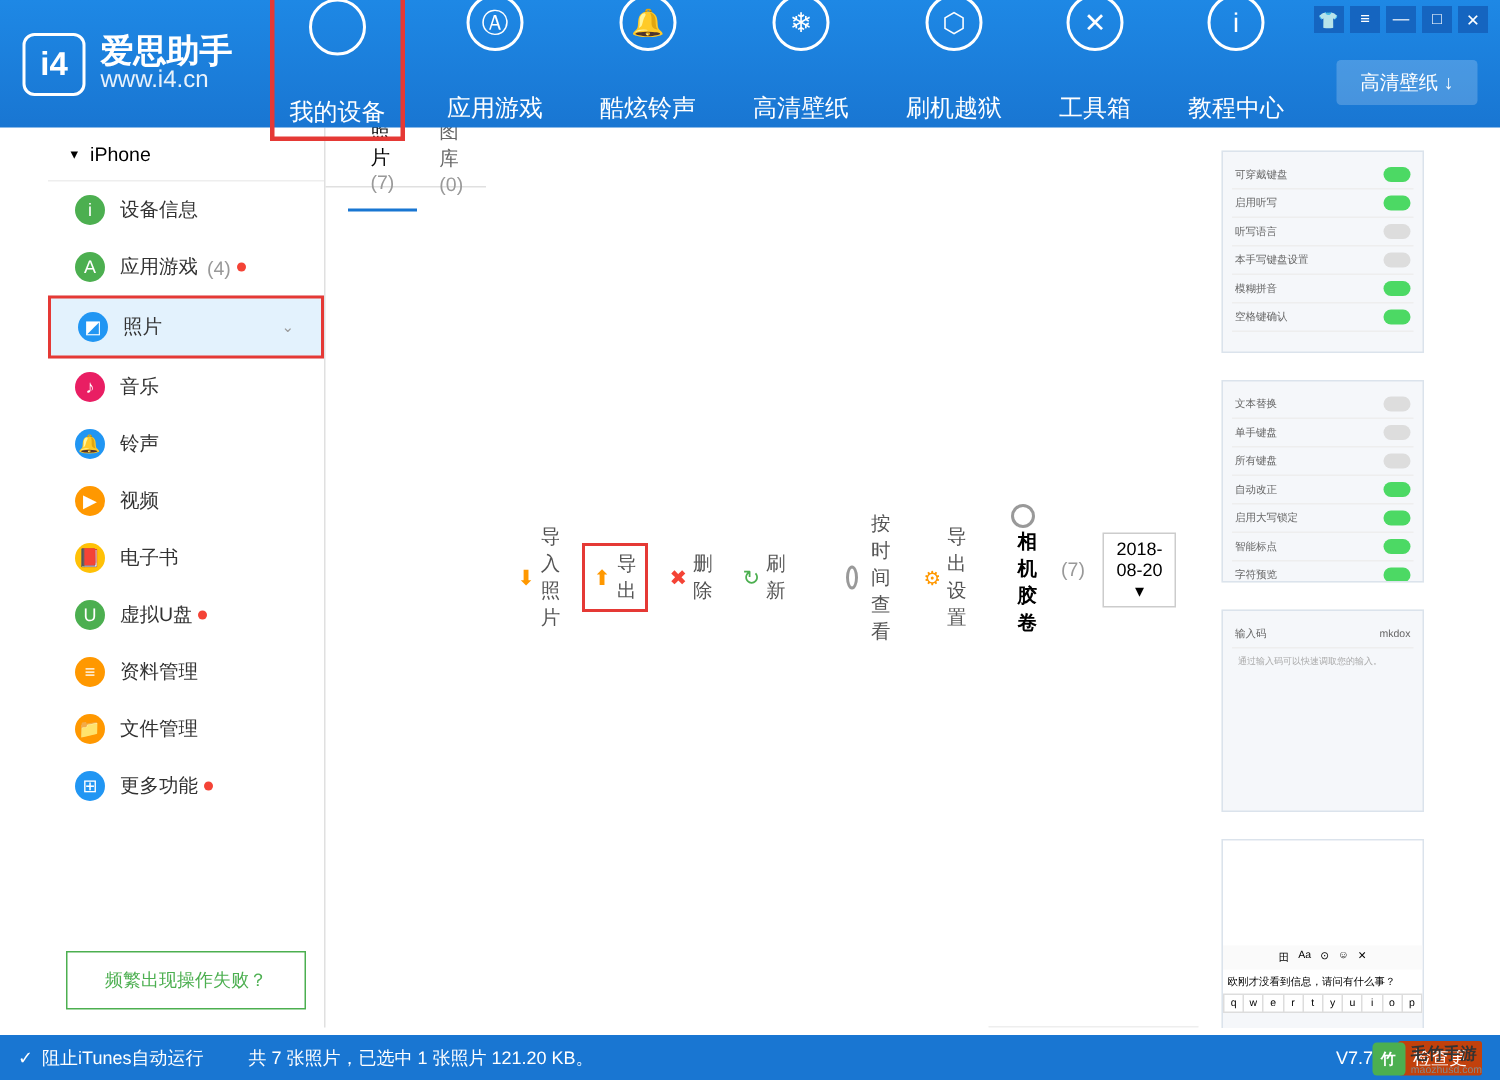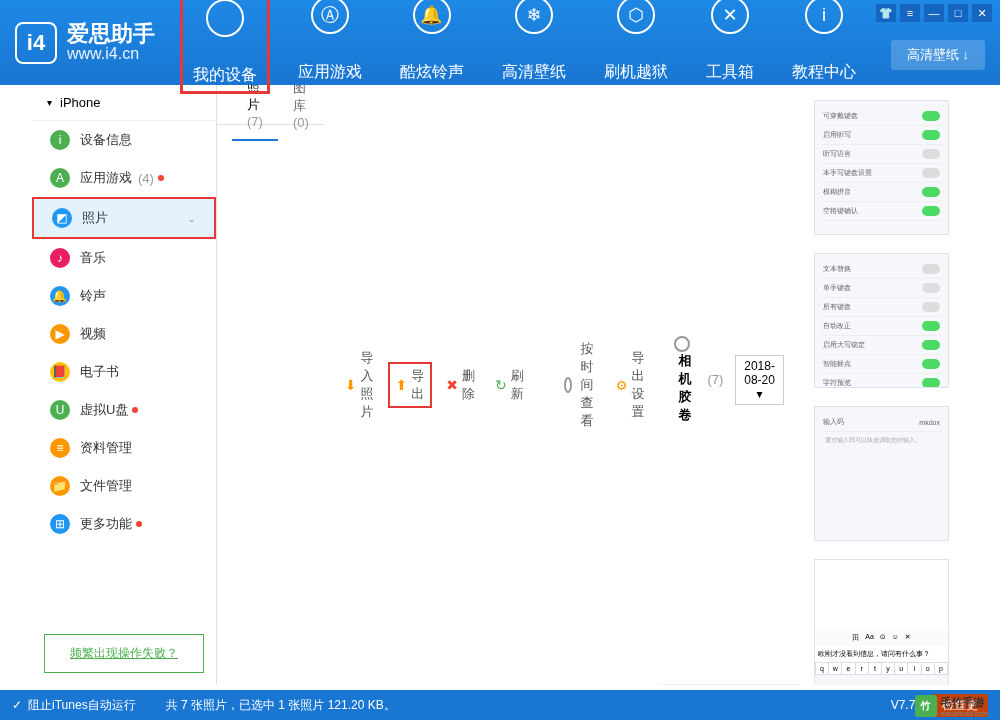--- a/index.html
+++ b/index.html
@@ -23,21 +23,21 @@
 .sidebar { width: 185px; border-right: 1px solid #e0e0e0; display: flex; flex-direction: column; }
 .device-selector { padding: 10px 15px; font-size: 13px; border-bottom: 1px solid #eee; cursor: pointer; display: flex; align-items: center; }
 .device-selector::before { content: "▾"; margin-right: 8px; font-size: 10px; }
 .sidebar-list { flex: 1; overflow-y: auto; }
 .side-item { display: flex; align-items: center; padding: 9px 18px; font-size: 13px; cursor: pointer; color: #333; position: relative; }
 .side-item.active { background: #e3f2fd; }
 .side-item.highlight { border: 2px solid #e53935; }
 .side-icon { width: 20px; height: 20px; border-radius: 50%; margin-right: 10px; display: flex; align-items: center; justify-content: center; font-size: 12px; color: #fff; }
 .chevron { margin-left: auto; color: #999; font-size: 10px; }
 .red-dot { width: 6px; height: 6px; background: #f44336; border-radius: 50%; position: absolute; }
-.faq-btn { margin: 12px; padding: 10px; border: 1px solid #4caf50; color: #4caf50; font-size: 12px; text-align: center; cursor: pointer; text-decoration: underline; }
+.faq-btn { margin: 12px; padding: 10px; border: 1px solid #4caf50; color: #4caf50; font-size: 12px; text-align: center; cursor: pointer; }
 
 .main { flex: 1; display: flex; flex-direction: row; }
 .tabs { display: flex; border-bottom: 1px solid #e0e0e0; padding-left: 15px; height: 40px; align-items: center; }
 .tab { padding: 10px 15px; font-size: 13px; cursor: pointer; color: #666; }
 .tab.active { color: #000; border-bottom: 2px solid #1976d2; }
 
 .toolbar { display: flex; align-items: center; padding: 10px 15px; gap: 8px; font-size: 13px; }
 .tool-btn { display: flex; align-items: center; gap: 4px; padding: 3px 6px; cursor: pointer; color: #555; }
 .tool-btn.highlight { border: 2px solid #e53935; }
 .tool-icon { font-size: 14px; }

